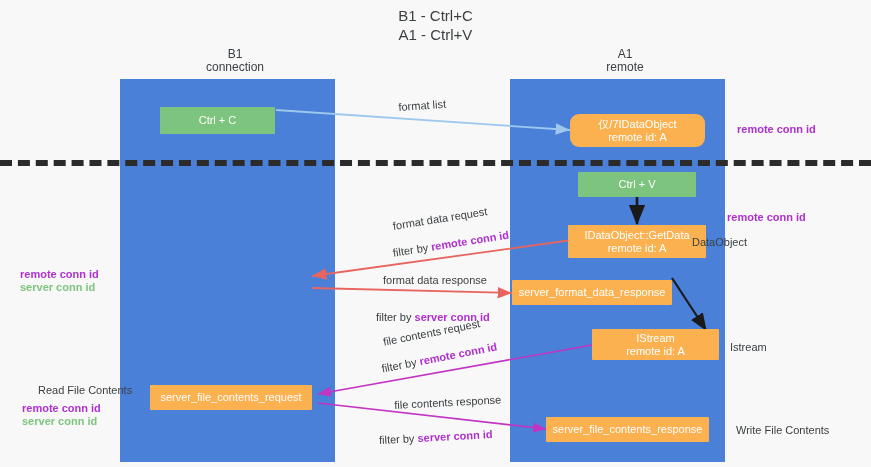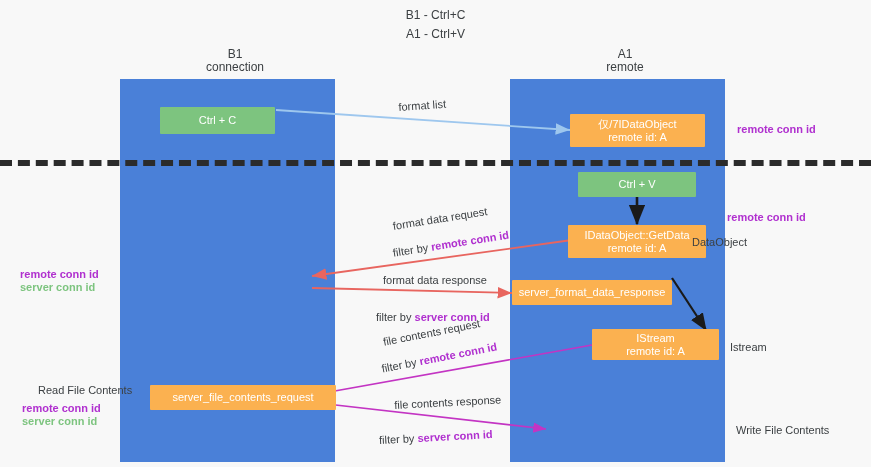--- a/index.html
+++ b/index.html
@@ -6,21 +6,21 @@
   body{
     font-family:"Liberation Sans","DejaVu Sans",sans-serif;
     width:871px;height:467px;overflow:hidden;position:relative;
     color:#3c4043;
   }
   #stage{position:absolute;left:0;top:0;width:871px;height:467px;background:#f8f8f8;}
 
   
   .title{
     position:absolute;left:0;top:6px;width:871px;text-align:center;
-    font-size:12px;line-height:19px;color:#3c4043;white-space:pre-line;
+    font-size:15px;line-height:19px;color:#3c4043;white-space:pre-line;
   }
 
   
   .lane-head{
     position:absolute;text-align:center;font-size:12px;line-height:13px;
     color:#3c4043;white-space:pre-line;
   }
 
   
   .lane{position:absolute;background:#4a80d8;}
@@ -99,36 +99,37 @@
 
     <line x1="592" y1="345" x2="318" y2="394" stroke="#c334c3" stroke-width="1.6" marker-end="url(#ah-mag)"></line>
 
     <line x1="318" y1="403" x2="546" y2="429" stroke="#c334c3" stroke-width="1.6" marker-end="url(#ah-mag)"></line>
   </svg>
 
   <div class="divider"></div>
 
   <div class="node green" style="left:160px;top:96px;width:115px;height:27px;margin-top:11px;">Ctrl + C</div>
 
-  <div class="node orange" style="left:570px;top:114px;width:135px;height:33px;">仅/7IDataObject
+  <div class="node orange" style="left:570px;top:114px;width:135px;height:33px;border-radius:9px;">仅/7IDataObject
 remote id: A</div>
 
   <div class="node green" style="left:578px;top:172px;width:118px;height:25px;">Ctrl + V</div>
 
   <div class="node orange" style="left:568px;top:225px;width:138px;height:33px;">IDataObject::GetData
 remote id: A</div>
 
 
   <div class="node orange" style="left:512px;top:280px;width:160px;height:25px;">server_format_data_response</div>
 
   <div class="node orange" style="left:592px;top:329px;width:127px;height:31px;">IStream
 remote id: A</div>
 
-  <div class="node orange" style="left:150px;top:385px;width:186px;height:25px;">server_file_contents_request</div>
+  <div class="node orange" style="left:150px;top:385px;width:162px;height:25px;">server_file_contents_request</div>
 
+  <div class="node orange" style="left:546px;top:417px;width:163px;height:25px;">server_file_contents_response</div>
 
   <div class="lbl dark" style="left:398px;top:101px;transform:rotate(-4deg);transform-origin:left top;">format list</div>
 
   <div class="lbl dark rot-req" style="left:392px;top:220px;">format data request</div>
 
   <div class="lbl rot-req" style="left:390px;top:234px;">
     <span class="mix"><span style="color:#3c4043;">filter by </span><span class="p">remote conn id</span></span>
   </div>
 
   <div class="lbl dark" style="left:383px;top:274px;">format data response</div>

